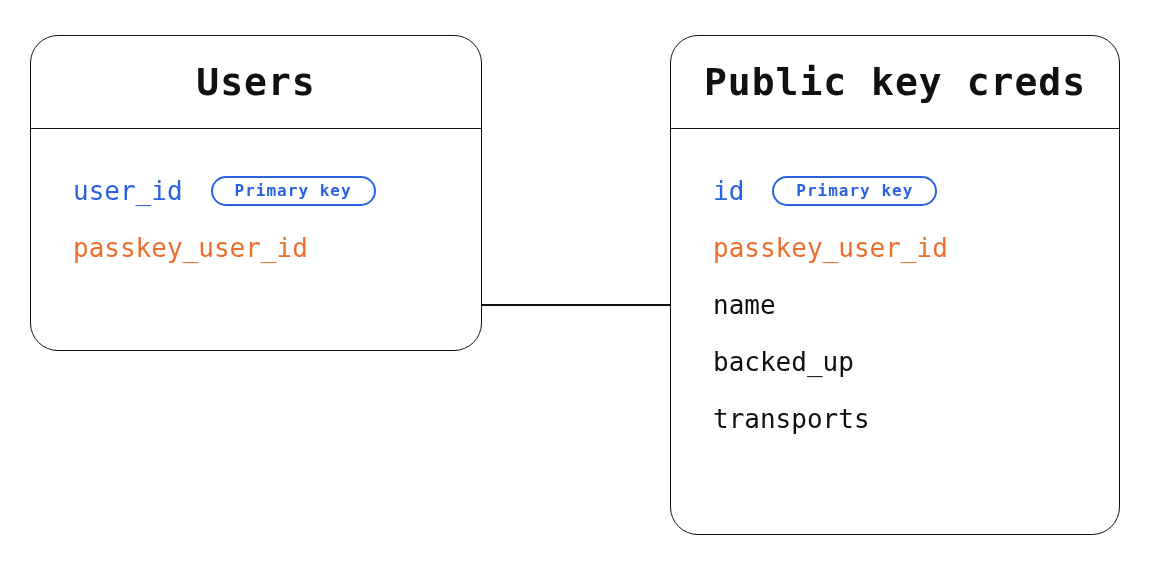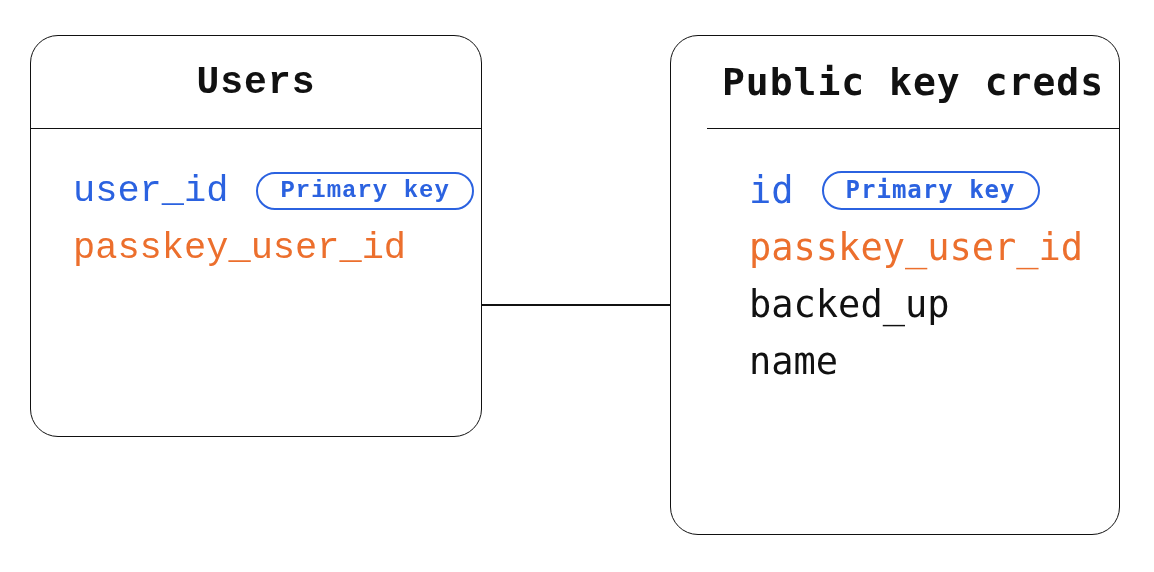--- a/index.html
+++ b/index.html
@@ -21,22 +21,22 @@
     border-top: 2px solid var(--c-border, #111111);
   }
   .table {
     position: absolute;
     background: var(--c-bg, #ffffff);
     border: 1.5px solid var(--c-border, #111111);
     border-radius: 28px;
     display: flex;
     flex-direction: column;
   }
-  .table-0 { left: 30px;  top: 35px; width: 452px; height: 402px; font-family: Liberation Mono, monospace; }
-  .table-1 { left: 670px; top: 35px; width: 450px; height: 500px; padding-left: 36px; }
+  .table-0 { left: 30px;  top: 35px; width: 452px; height: 316px; }
+  .table-1 { left: 670px; top: 35px; width: 450px; height: 500px; }
   .table-header {
     height: 93px;
     flex: 0 0 93px;
     display: flex;
     align-items: center;
     justify-content: center;
     border-bottom: 1.5px solid var(--c-border, #111111);
     font-size: 38px;
     font-weight: 700;
     letter-spacing: 1px;
@@ -46,33 +46,33 @@
     padding: 33px 30px 0 42px;
   }
   .field-row {
     height: 57px;
     display: flex;
     align-items: center;
     gap: 28px;
     white-space: nowrap;
   }
   .field-name {
-    font-size: 37px;
+    font-size: 26px;
     color: var(--c-text, #111111);
   }
   .field-name.color-blue   { color: var(--c-pk, #2b62e0); }
   .field-name.color-orange { color: var(--c-fk, #ec6f2d); text-align: right; }
   .field-name.color-default{ color: var(--c-text, #111111); }
   .badge {
     display: inline-flex;
     align-items: center;
     border: 2px solid var(--c-pk, #2b62e0);
     border-radius: 999px;
     color: var(--c-pk, #2b62e0);
-    font-size: 24px;
+    font-size: 16px;
     font-weight: 700;
     padding: 3px 22px 4px 22px;
     letter-spacing: 1px;
   }
 </style>
 </head>
 <body>
 
 <div class="canvas">
   <div class="connector"></div>
@@ -95,23 +95,27 @@
     <div class="table-body">
           <div class="field-row">
     <span class="field-name color-blue">id</span>
     <span class="badge">Primary key</span>
   </div>
           <div class="field-row">
     <span class="field-name color-orange">passkey_user_id</span>
 
   </div>
           <div class="field-row">
+    <span class="field-name color-default">name</span>
+
+  </div>
+          <div class="field-row">
     <span class="field-name color-default">backed_up</span>
 
   </div>
           <div class="field-row">
-    <span class="field-name color-default">name</span>
+    <span class="field-name color-default">transports</span>
 
   </div>
         </div>
   </div>
     </div>
 </div>
 
 </body></html>

